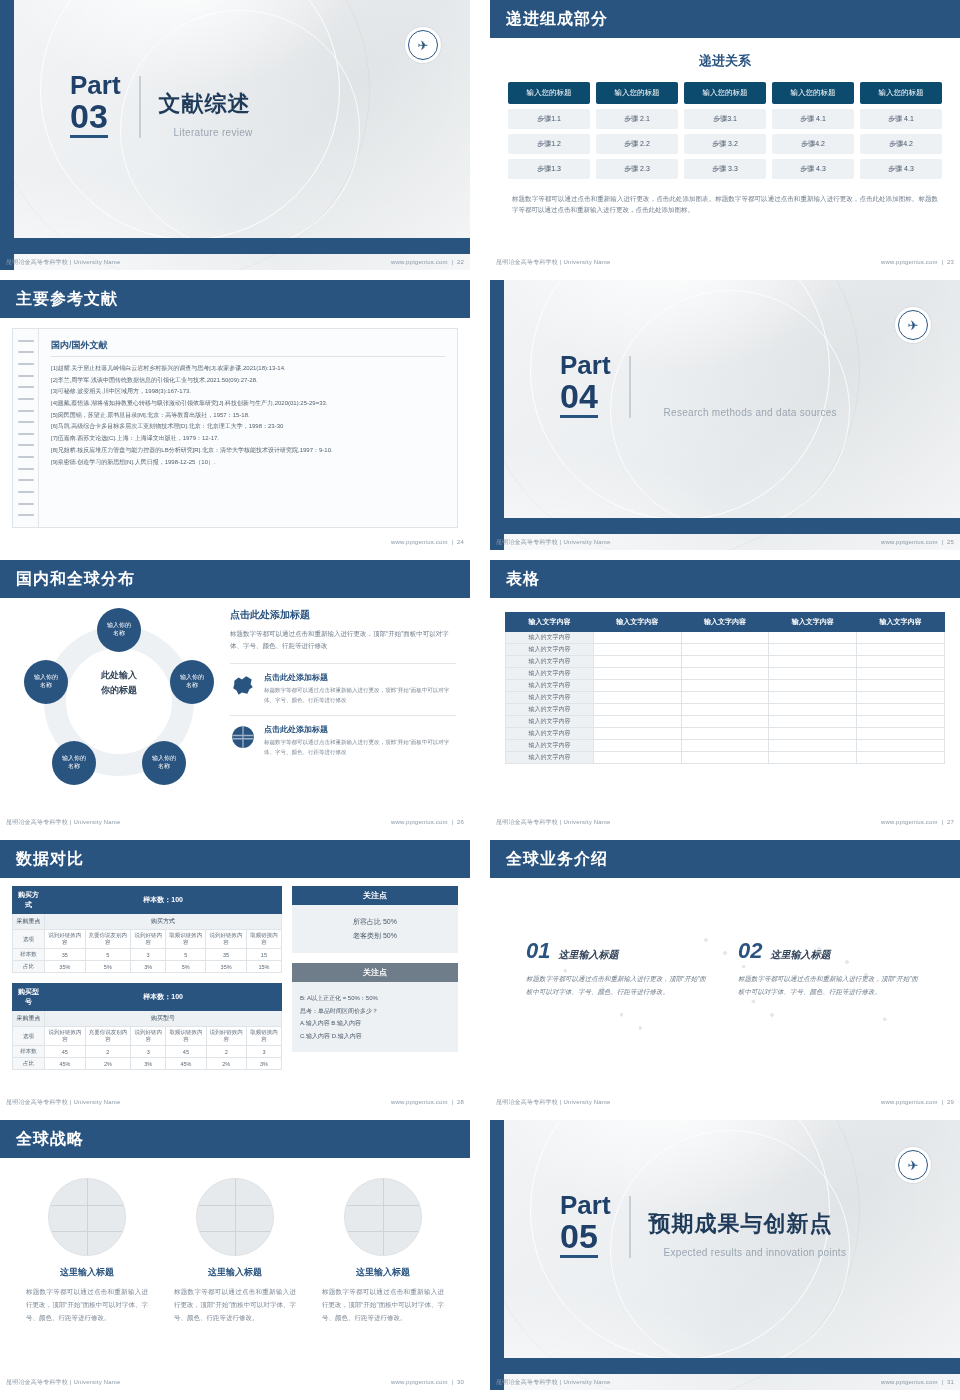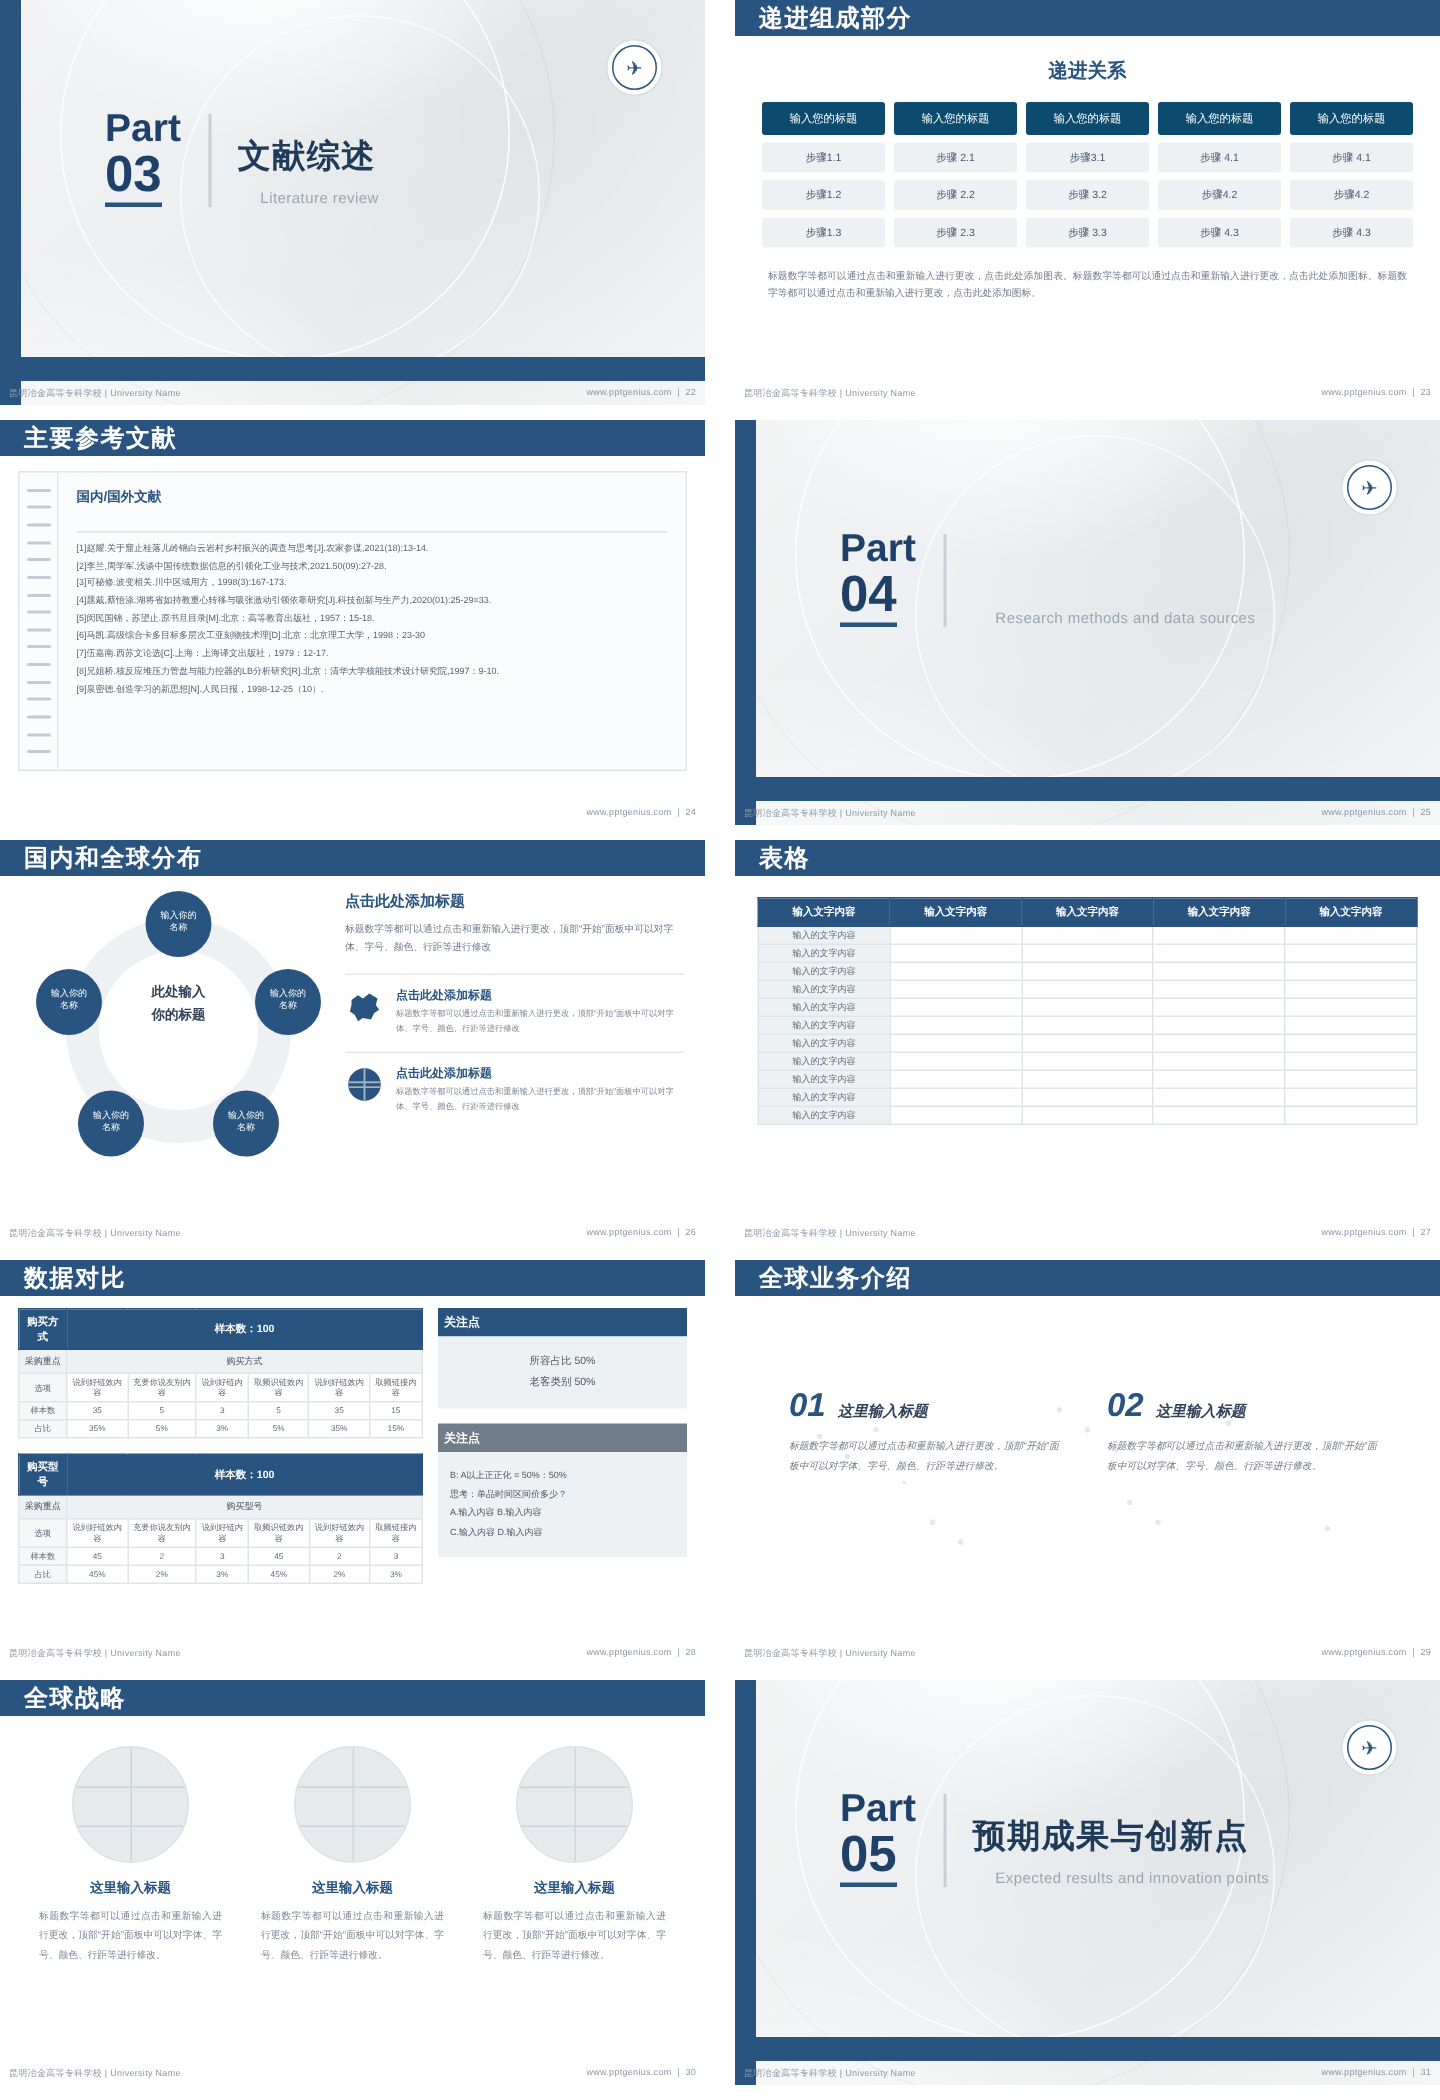--- a/index.html
+++ b/index.html
@@ -20,21 +20,21 @@
   }
   .slide {
     position:relative;
     background:#ffffff;
     overflow:hidden;
   }
   
   .title-bar {
     background:#2a5480;
     color:#fff;
-    height:24px;
+    height:38px;
     display:flex;
     align-items:center;
     padding-left:16px;
     font-size:16px;
     font-weight:bold;
     letter-spacing:1px;
   }
   .footer {
     position:absolute;
     left:0; right:0; bottom:0;
@@ -150,21 +150,21 @@
     width:26px; border-right:1px solid #e3e7eb;
     display:flex; flex-direction:column; justify-content:space-around;
     align-items:center; padding:6px 0;
   }
   .spiral i {
     display:block; width:16px; height:2px; background:#c3cad1; border-radius:1px;
   }
   .ref-content { flex:1; padding:10px 12px; }
   .ref-head {
     font-size:9px; font-weight:bold; color:#2a5480; margin-bottom:6px;
-    border-bottom:1px solid #dfe4e9; padding-bottom:16px;
+    border-bottom:1px solid #dfe4e9; padding-bottom:4px;
   }
   .ref-list { list-style:none; margin:0; padding:0; }
   .ref-list li { font-size:6px; color:#55636f; line-height:1.95; }
 
   
   .s26-wrap { display:flex; padding:10px 14px 0 14px; }
   .donut {
     position:relative; width:210px; height:190px;
   }
   .donut .ring-outer {
@@ -212,21 +212,21 @@
   .s28 .col-r { flex:1; }
   .dt { width:100%; border-collapse:collapse; margin-bottom:10px; }
   .dt th.bluehead {
     background:#2a5480; color:#fff; font-size:7px; padding:3px 2px;
     border:1px solid #2a5480;
   }
   .dt th.sub { background:#eef1f4; color:#3d4d5c; font-size:6px; padding:3px 2px; border:1px solid #dfe4e9; font-weight:normal;}
   .dt td { border:1px solid #dfe4e9; font-size:5.5px; color:#5d6b78; text-align:center; padding:2px 1px; }
   .dt td.lbl { background:#f5f7f9; }
   .panel-head {
-    background:#2a5480; color:#fff; font-size:8px; 
+    background:#2a5480; color:#fff; font-size:8px; text-align:center;
     padding:4px; font-weight:bold;
   }
   .panel-head.grey { background:#6f7c8a; }
   .panel-body {
     background:#eef1f4; padding:10px 8px; font-size:7px; color:#4a5866;
     line-height:2; text-align:center; margin-bottom:10px;
   }
   .panel-body.left { text-align:left; font-size:6px; line-height:2.1; }
 
   

